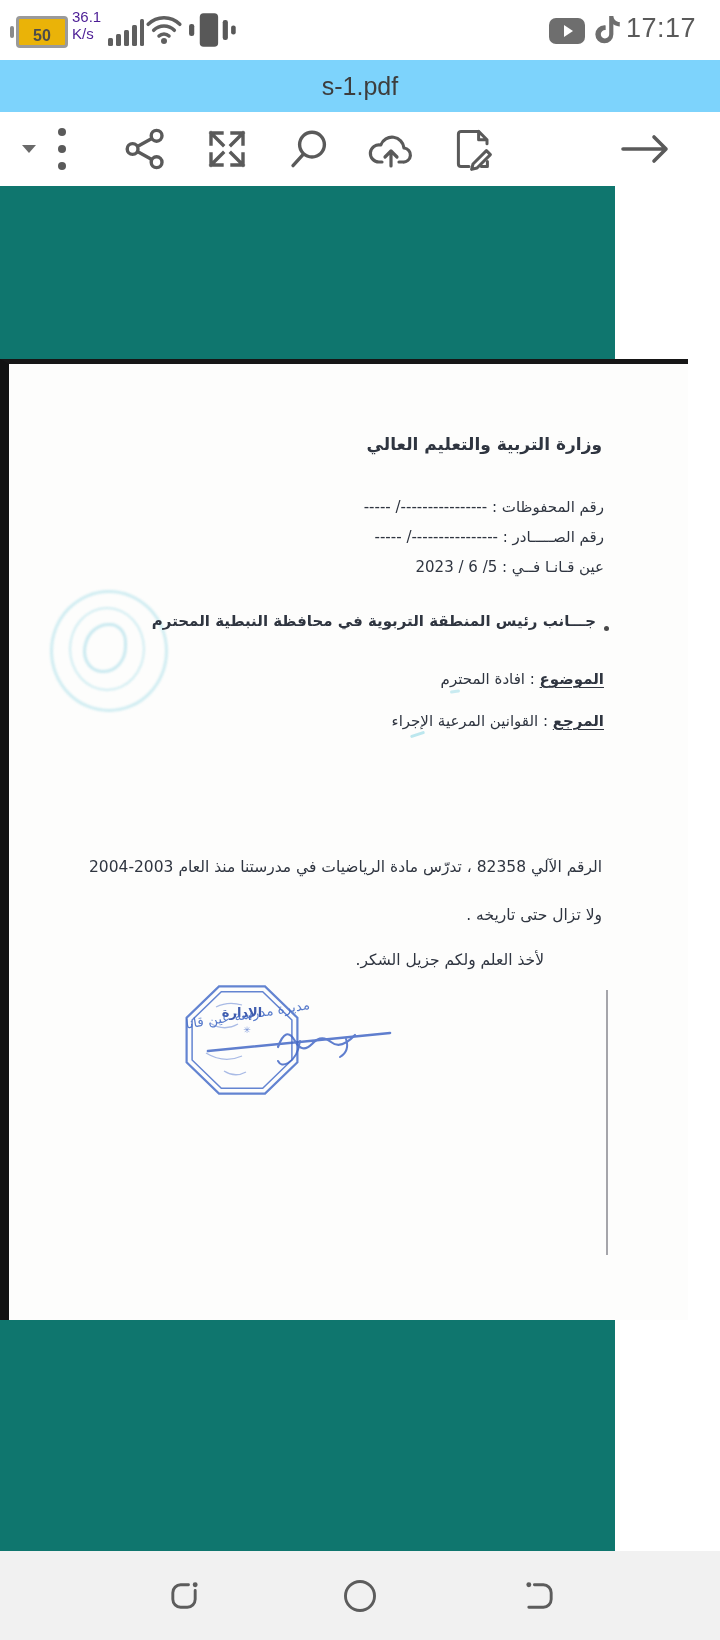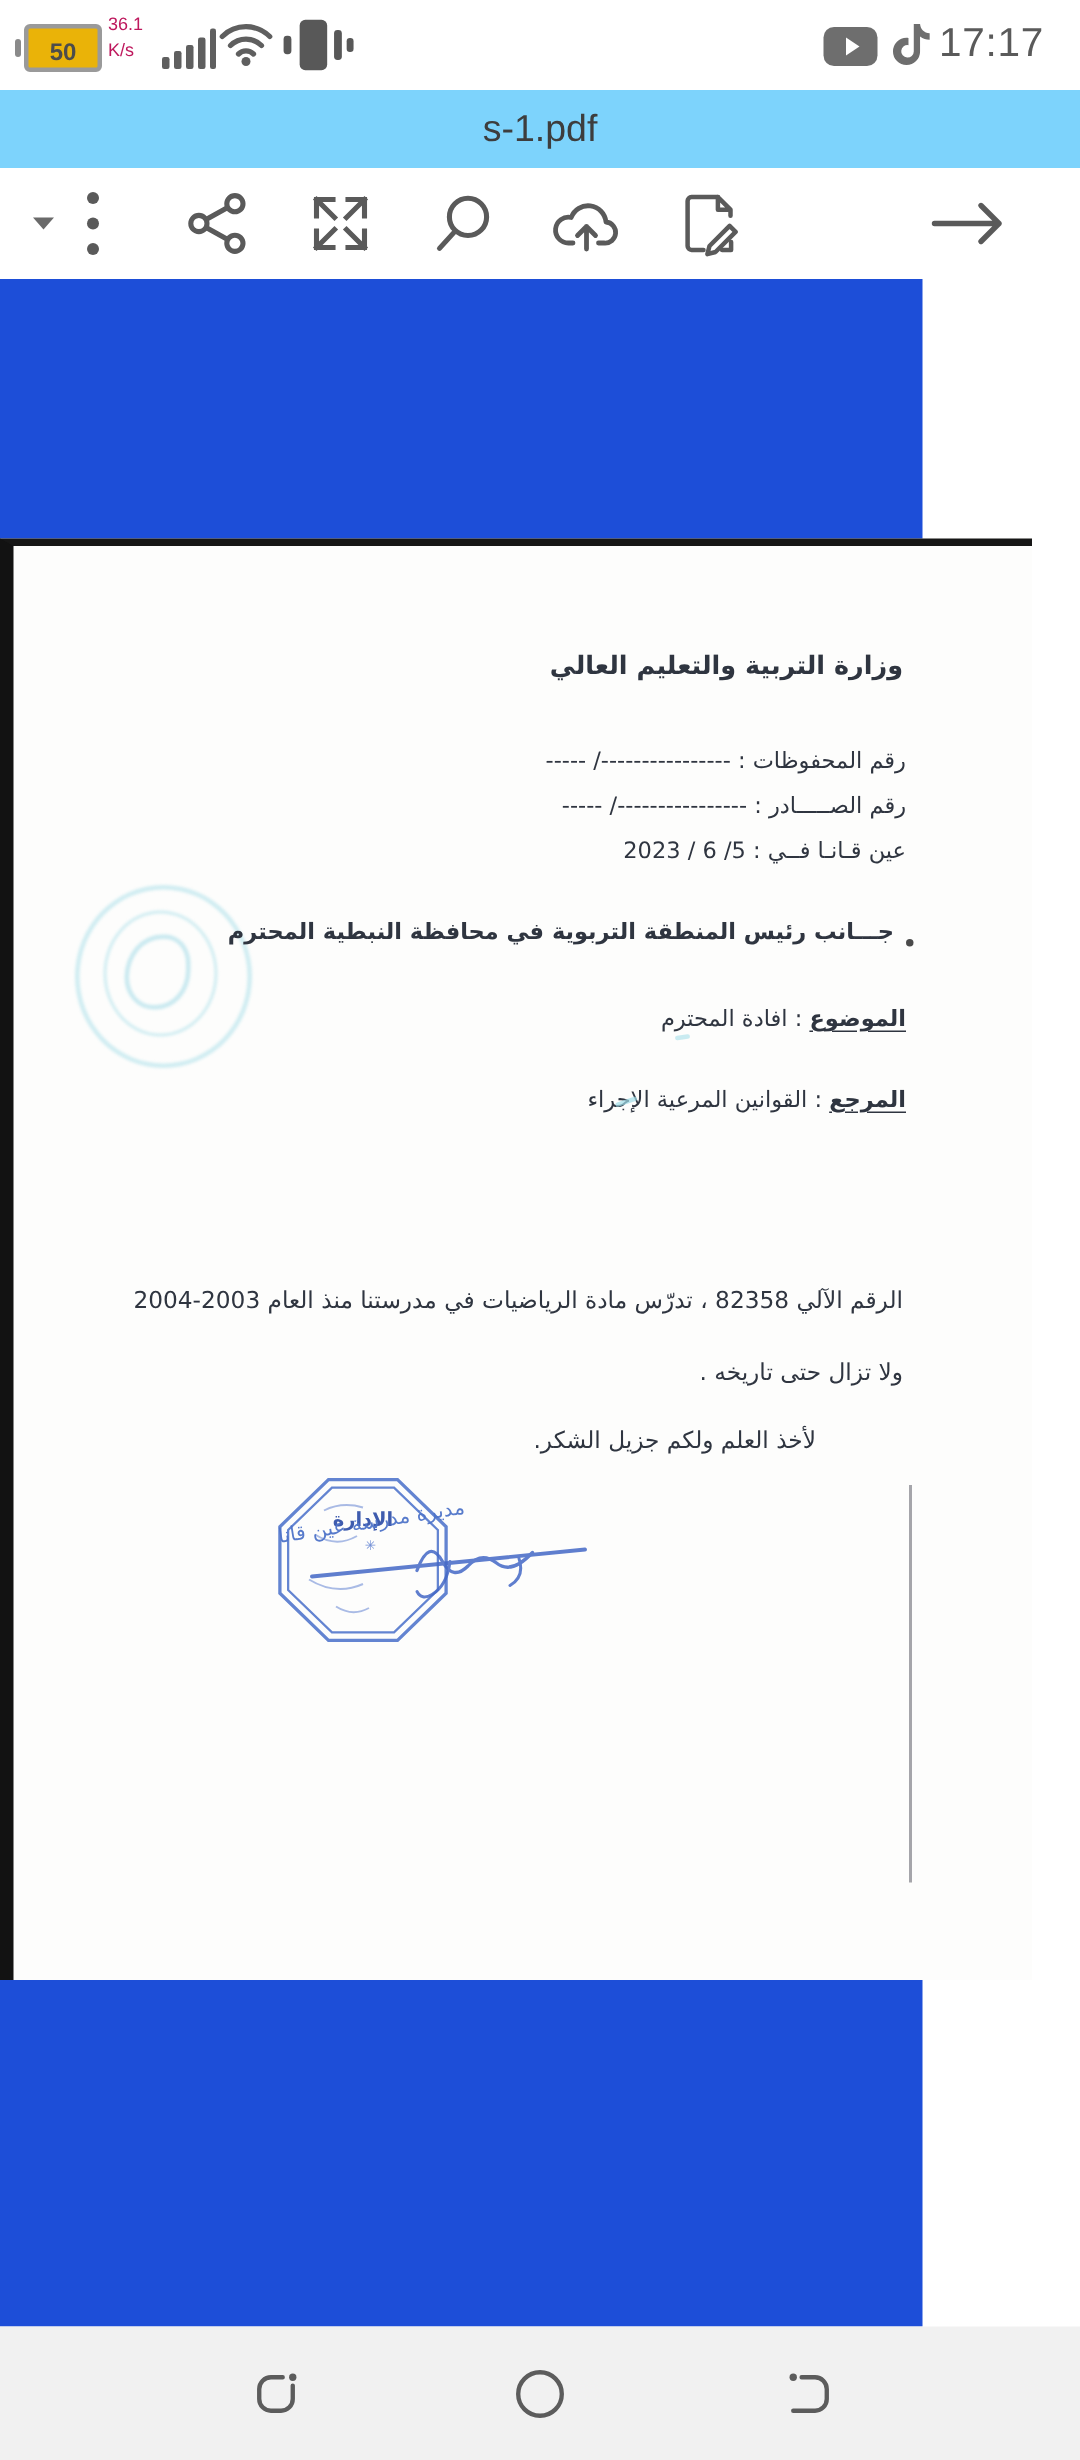--- a/index.html
+++ b/index.html
@@ -4,36 +4,36 @@
 <style>
   html,body{margin:0;padding:0;background:#9e9e9e;}
   #screen{position:relative;width:720px;height:1640px;background:#ffffff;overflow:hidden;
           font-family:"Liberation Sans",sans-serif;}
   
   .status-bar{position:absolute;left:0;top:0;width:720px;height:60px;background:#fff;}
   .battery{position:absolute;left:10px;top:16px;display:flex;align-items:center;}
   .battery .cap{width:4px;height:12px;background:#8a8a8a;border-radius:2px;margin-right:2px;}
   .battery .body{width:46px;height:26px;border:3px solid #9a9a9a;border-radius:4px;background:#eab308;
                  display:flex;align-items:flex-end;justify-content:center;font-size:16px;font-weight:700;color:#4c4c4c;}
-  .netspeed{position:absolute;left:72px;top:8px;font-size:12px;line-height:17px;color:#be185d;text-align:left;}
+  .netspeed{position:absolute;left:72px;top:8px;font-size:15px;line-height:17px;color:#4c1d95;text-align:left;}
   .sigbars{position:absolute;left:108px;top:14px;display:flex;align-items:flex-end;gap:3px;height:32px;}
   .sigbars i{display:block;width:5px;background:#5f5f5f;border-radius:1.5px;}
   .icon24{position:absolute;top:12px;}
   .yt-badge{position:absolute;left:549px;top:18px;width:36px;height:26px;background:#6e6e6e;border-radius:7px;
             display:flex;align-items:center;justify-content:center;}
   .yt-badge .tri{width:0;height:0;border-left:9px solid #fff;border-top:6px solid transparent;border-bottom:6px solid transparent;margin-left:2px;}
   .clock{position:absolute;left:626px;top:13px;font-size:27px;color:#5a5a5a;letter-spacing:.5px;}
   
   .title-bar{position:absolute;left:0;top:60px;width:720px;height:52px;background:#7dd3fc;
              display:flex;align-items:center;justify-content:center;}
   .title-bar .t{font-size:25px;color:#3d3d3d;}
   .toolbar{position:absolute;left:0;top:112px;width:720px;height:74px;background:#fff;}
   .tb{position:absolute;top:50%;transform:translate(-50%,-50%);cursor:pointer;}
   
-  .viewer{position:absolute;left:0;top:186px;width:615px;height:1365px;background:#1d4ed8;}
+  .viewer{position:absolute;left:0;top:186px;width:615px;height:1365px;background:#0f766e;}
   .page{position:absolute;left:0;top:173px;width:688px;height:961px;background:#fdfdfc;
         border-top:5px solid #161616;border-left:9px solid #121212;box-sizing:border-box;}
   .doc{font-family:"DejaVu Sans",sans-serif;color:#2f3540;}
   .line{position:absolute;direction:rtl;white-space:nowrap;font-size:15px;}
   .b{font-weight:700;}
   .sb{font-weight:600;margin-left:44px;}
   .u{text-decoration:underline;text-underline-offset:3px;text-align:right;}
   .vline{position:absolute;left:597px;top:626px;width:2px;height:265px;background:#8f8f95;opacity:.8;}
   .dot-mark{position:absolute;left:595px;top:262px;width:5px;height:5px;border-radius:50%;background:#4a4a4a;}
   .cyan-stamp{position:absolute;left:41px;top:226px;width:112px;height:116px;border:3px solid #aadfe9;
@@ -160,21 +160,21 @@
       <div class="line" style="top:134px;right:84px">رقم المحفوظات : ----------------/ -----</div>
       <div class="line" style="top:164px;right:84px">رقم الصـــــادر : ----------------/ -----</div>
       <div class="line" style="top:194px;right:84px">عين قـانـا فــي :  5/ 6 / 2023</div>
 
       <div class="line sb" style="top:248px;right:92px">جـــانب رئيس المنطقة التربوية في محافظة النبطية المحترم</div>
       <div class="dot-mark"></div>
 
       <div class="line" style="top:306px;right:84px">
         <span class="b u">الموضوع</span><span> : افادة المحترم</span>
       </div>
-      <div class="line" style="top:360px;right:84px">
+      <div class="line" style="top:348px;right:84px">
         <span class="b u">المرجع</span><span> : القوانين المرعية الإجراء</span>
       </div>
 
       <div class="line" style="top:494px;right:86px;font-size:15.5px">الرقم الآلي 82358 ، تدرّس مادة الرياضيات في مدرستنا منذ العام 2003‏-‏2004</div>
       <div class="line" style="top:542px;right:86px;font-size:15.5px">ولا تزال حتى تاريخه .</div>
       <div class="line" style="top:587px;right:144px;font-size:15.5px">لأخذ العلم ولكم جزيل الشكر.</div>
 
       <div class="vline"></div>
 
       <div class="speck" style="left:401px;top:369px;width:15px;height:3px;transform:rotate(-18deg);opacity:.7"></div>

